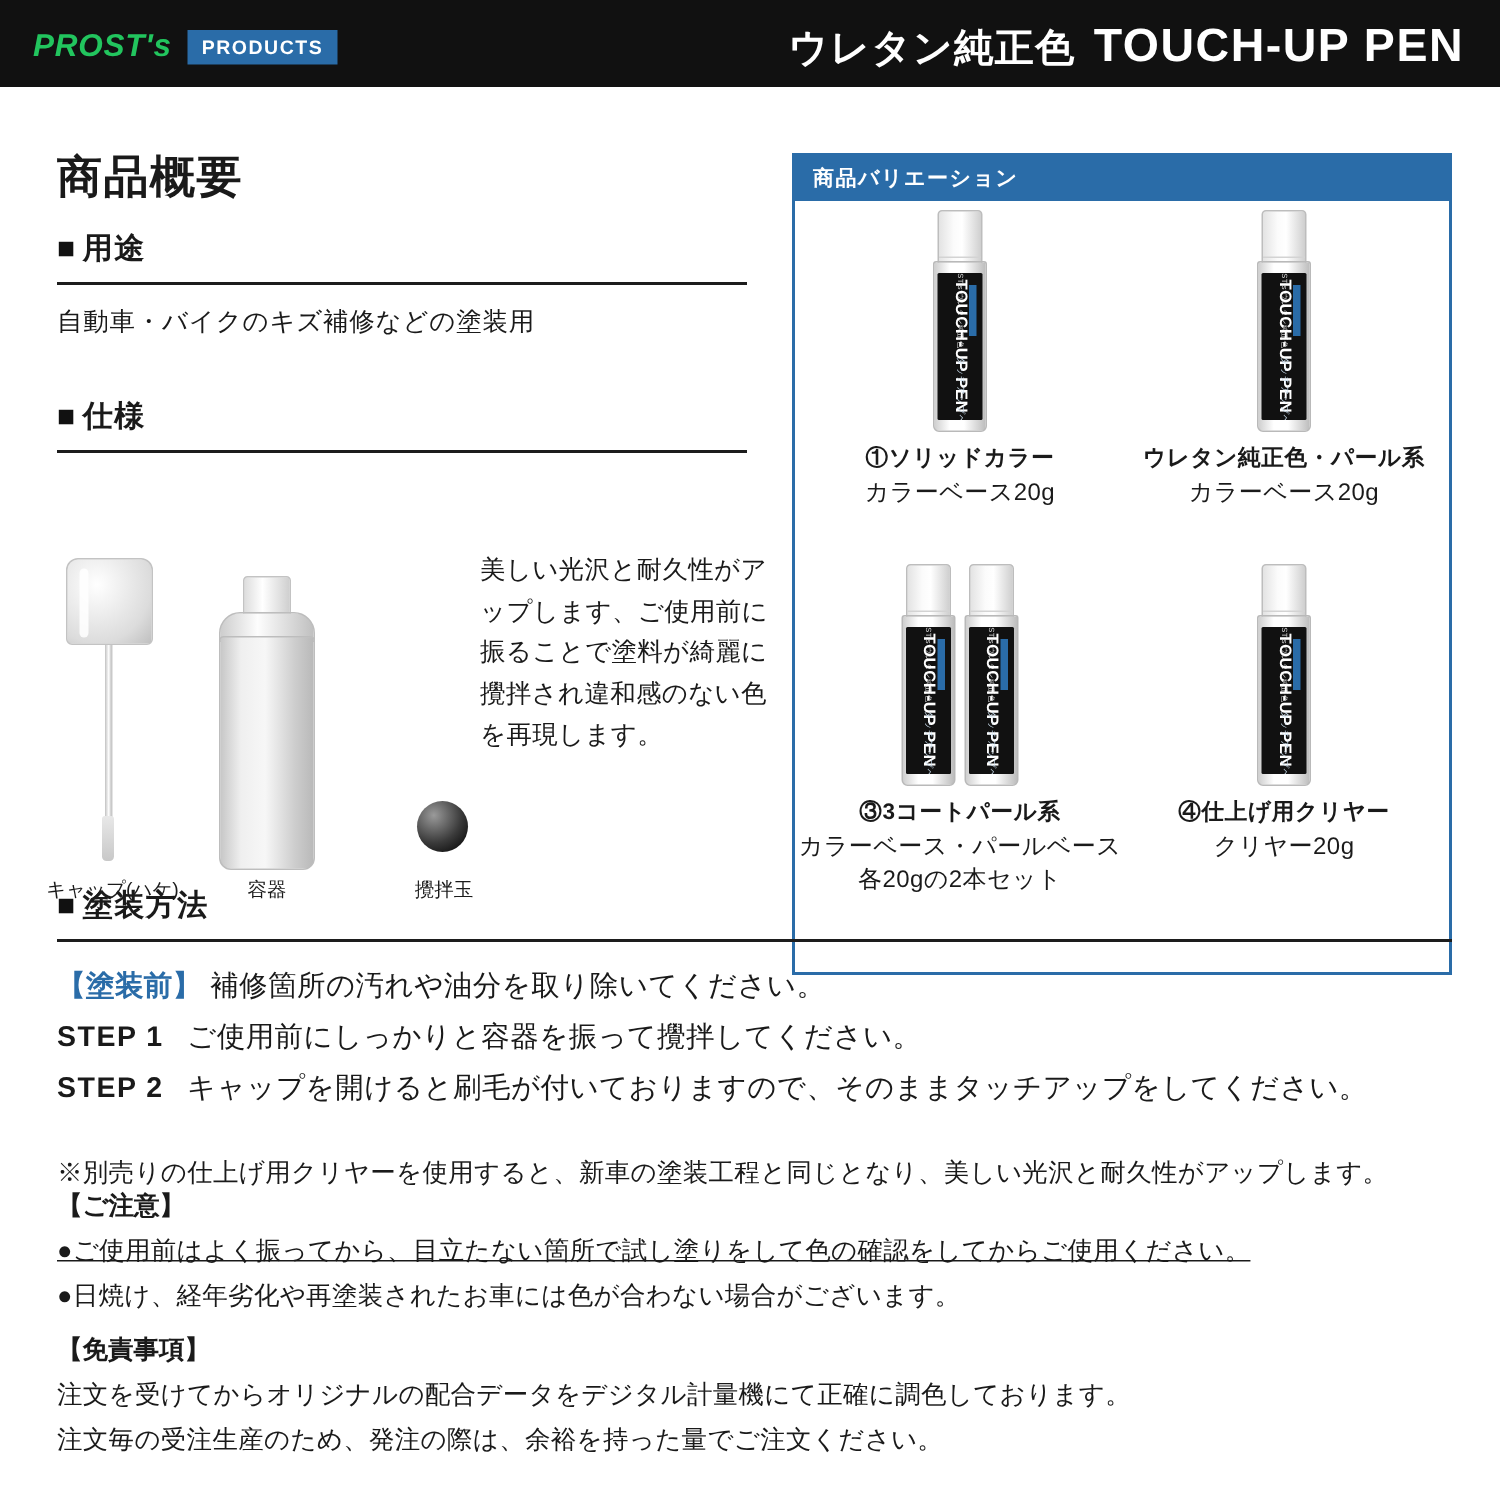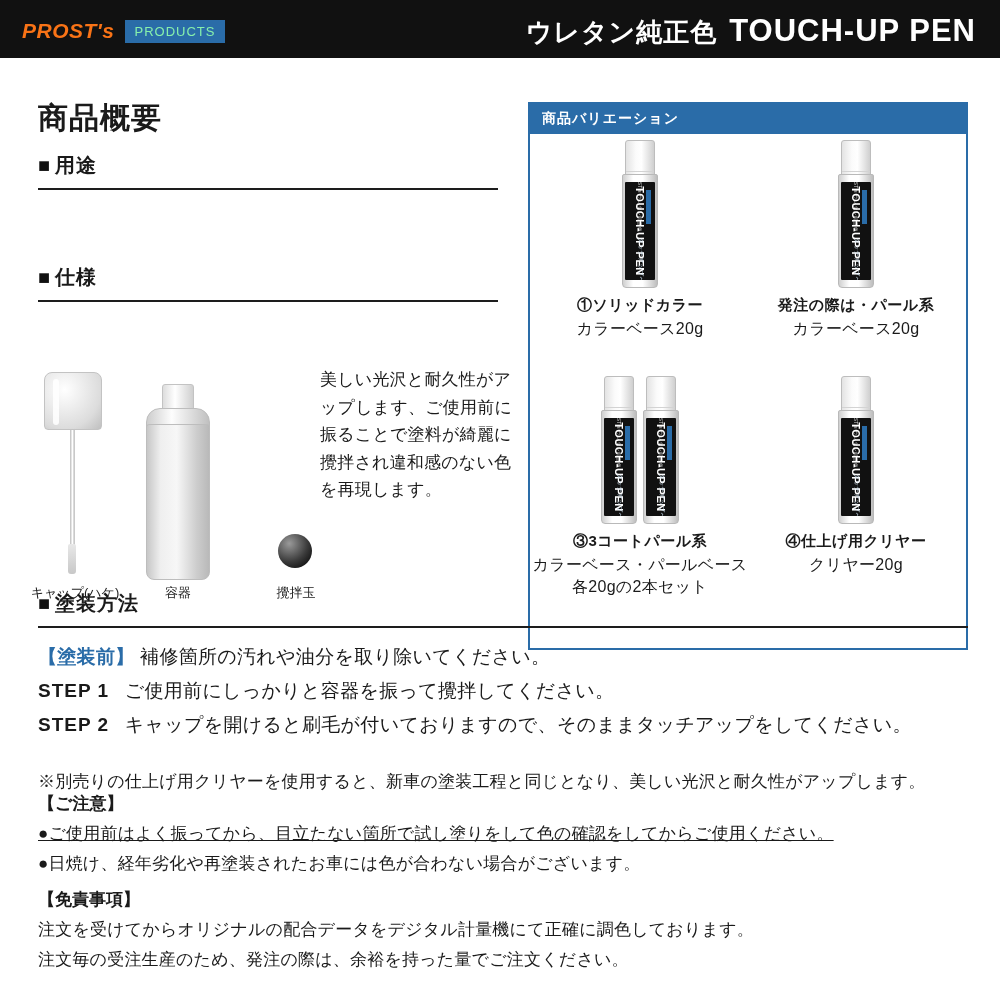--- a/index.html
+++ b/index.html
@@ -20,25 +20,25 @@
     display:flex; align-items:center;
   }
   .header:after {
     content:""; position:absolute; left:0; bottom:0; width:1000px; height:4px;
     background:#ffffff;
   }
   .brand {
     display:flex; align-items:center; margin-left:22px;
   }
   .brand-name {
-    color:#f97316; font-size:21px; font-weight:bold; letter-spacing:0.5px;
+    color:#22c55e; font-size:21px; font-weight:bold; letter-spacing:0.5px;
     font-style:italic;
   }
   .brand-tag {
-    background:#2a6ca8; color:#86efac; font-size:13px; font-weight:normal;
+    background:#2a6ca8; color:#ffffff; font-size:13px; font-weight:bold;
     padding:4px 10px; margin-left:10px; letter-spacing:1px;
   }
   .header-title {
     position:absolute; right:24px; top:50%; transform:translateY(-50%);
     display:flex; align-items:baseline; gap:12px; white-space:nowrap;
   }
   .header-title .jp {
     color:#ffffff; font-size:26px; font-weight:bold; letter-spacing:1px;
   }
   .header-title .en {
@@ -209,20 +209,21 @@
 </div>
 
 <div class="page">
 
   <h1 class="section-title">商品概要</h1>
 
   <div class="sub-head" style="left:38px; top:90px;">
     <span class="sq">■</span><span>用途</span>
   </div>
   <div class="rule" style="left:38px; top:126px; width:460px;"></div>
+  <div class="body-text" style="left:38px; top:140px; width:470px;">自動車・バイクのキズ補修などの塗装用</div>
 
   <div class="sub-head" style="left:38px; top:202px;">
     <span class="sq">■</span><span>仕様</span>
   </div>
   <div class="rule" style="left:38px; top:238px; width:460px;"></div>
 
   <div class="illus">
     <div class="cap-illus">
       <div class="ctop"></div>
       <div class="stem"></div>
@@ -268,21 +269,21 @@
             <div class="cap"></div>
             <div class="body"></div>
             <div class="label">
               <div class="bluebar"></div>
               <div class="vtop">PROST's ウレタン純正色</div>
               <div class="vtxt">TOUCH-UP PEN</div>
               <div class="vblue">タッチアップペン</div>
             </div>
           </div>
         </div>
-        <div class="var-title">発注の際は・パール系</div>
+        <div class="var-title">ウレタン純正色・パール系</div>
         <div class="var-sub" style="white-space:pre-line">カラーベース20g</div>
       </div>
 
       <div class="var-cell" style="left:0px; top:240px;">
         <div class="pens">
           <div class="pen">
             <div class="cap"></div>
             <div class="body"></div>
             <div class="label">
               <div class="bluebar"></div>

